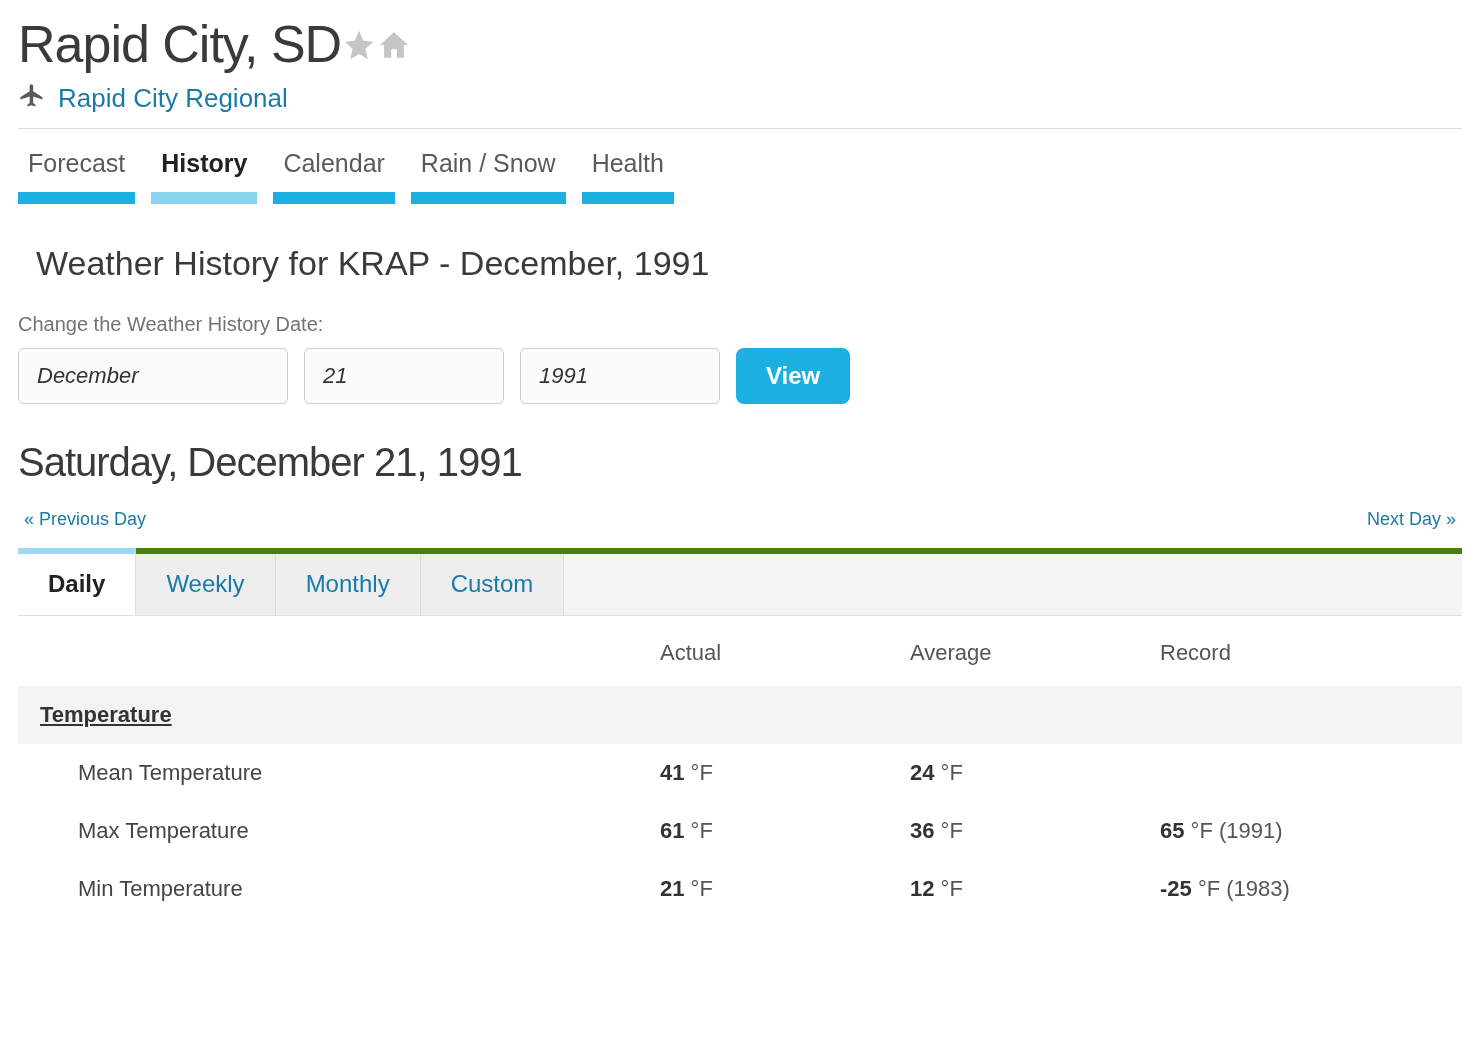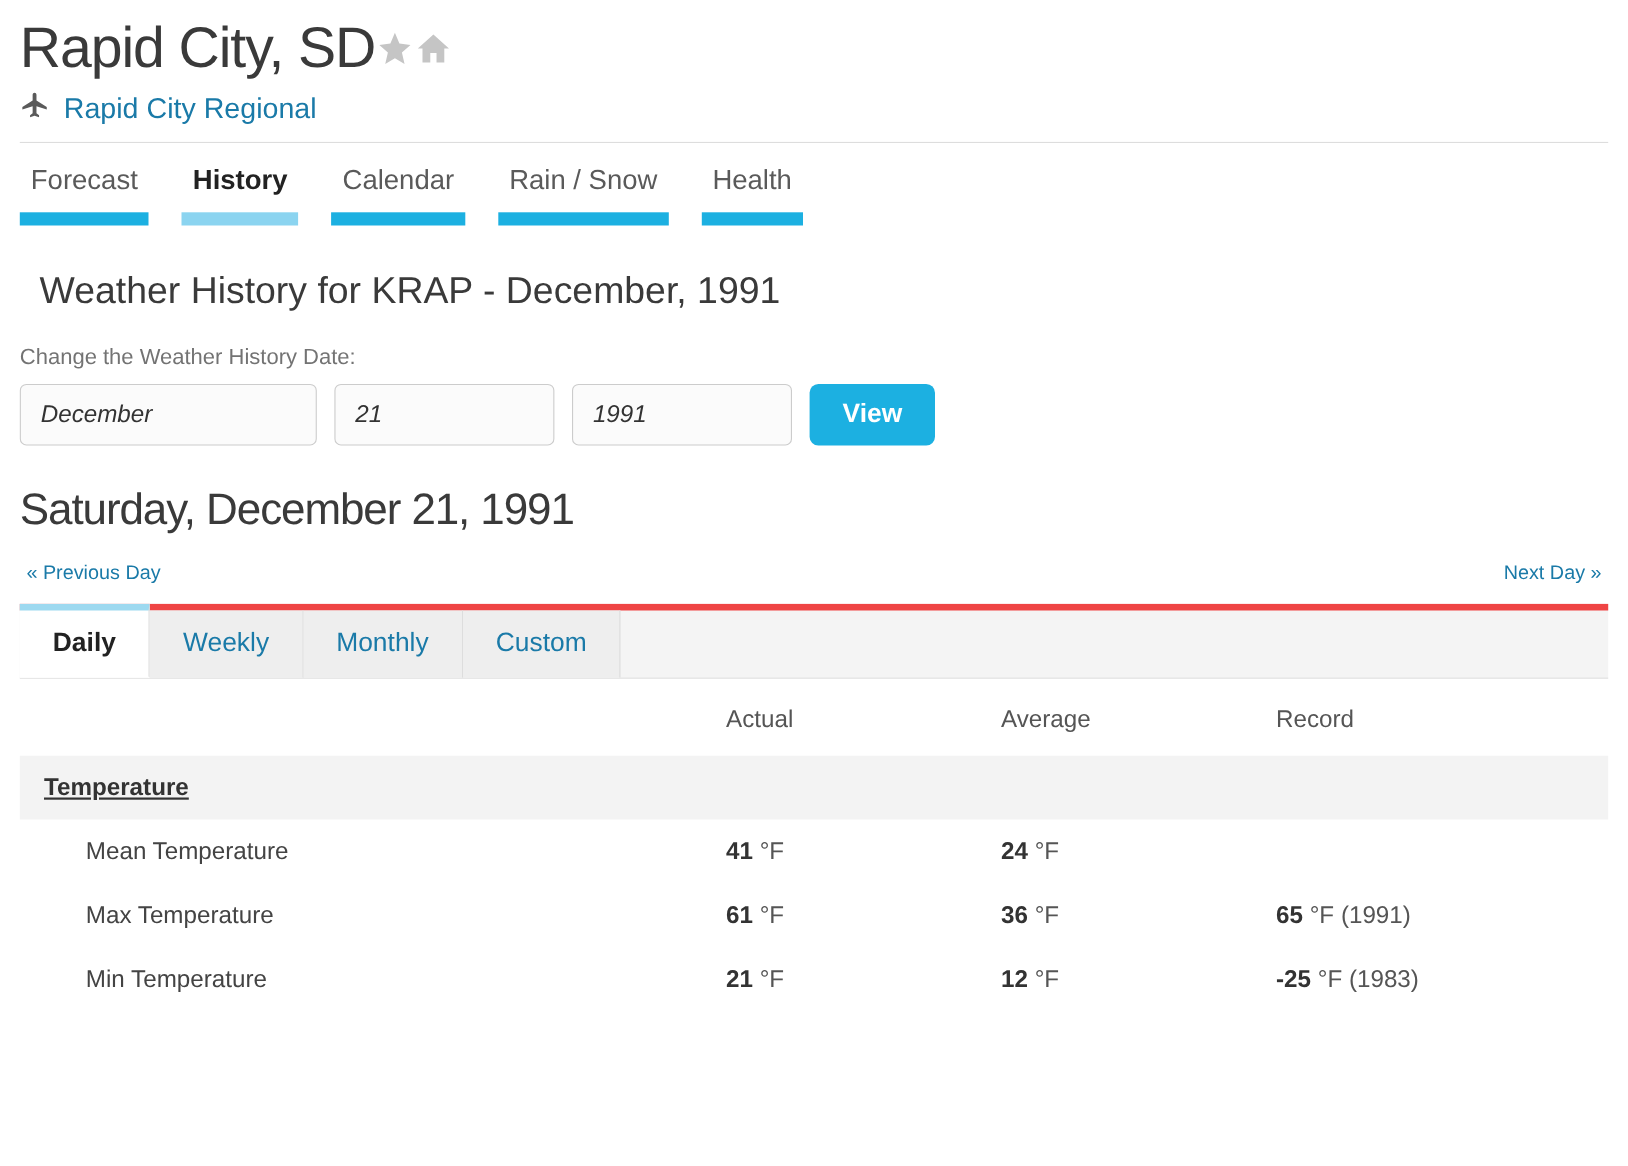--- a/index.html
+++ b/index.html
@@ -32,21 +32,21 @@
 .airport-icon { color: #5a5a5a; }
 .airport-icon svg { width: 28px; height: 28px; fill: currentColor; }
 .airport-link {
   color: #1a7aa8;
   font-size: 26px;
   text-decoration: none;
 }
 .nav-hr { border: none; border-top: 1px solid #ddd; margin-bottom: 14px; }
 .main-nav {
   display: flex;
-  gap: 30px;
+  gap: 16px;
   margin-bottom: 40px;
 }
 .main-nav .nav-item {
   font-size: 25px;
   color: #5a5a5a;
   padding: 6px 10px 14px 10px;
   border-bottom: 12px solid #1cb0e1;
   cursor: pointer;
   text-align: center;
 }
@@ -108,21 +108,21 @@
   justify-content: space-between;
   margin-bottom: 18px;
   padding: 0 6px;
 }
 .day-nav a {
   color: #1a7aa8;
   font-size: 18px;
   text-decoration: none;
 }
 .period-tabs-wrap {
-  border-top: 6px solid #ef4444;
+  border-top: 6px solid #4d7c0f;
   background: #f4f4f4;
 }
 .period-tabs {
   display: flex;
   border-bottom: 1px solid #e0e0e0;
 }
 .period-tab {
   font-size: 24px;
   padding: 16px 30px;
   color: #1a7aa8;

